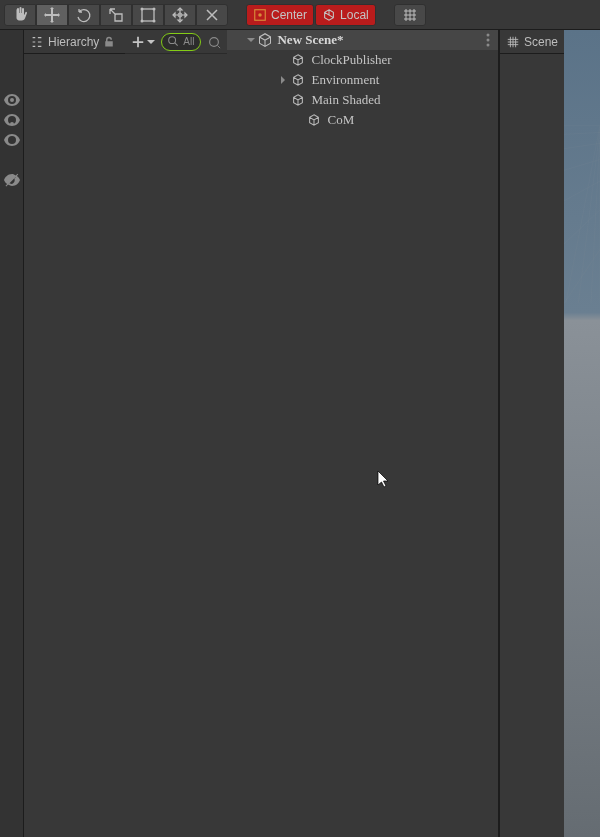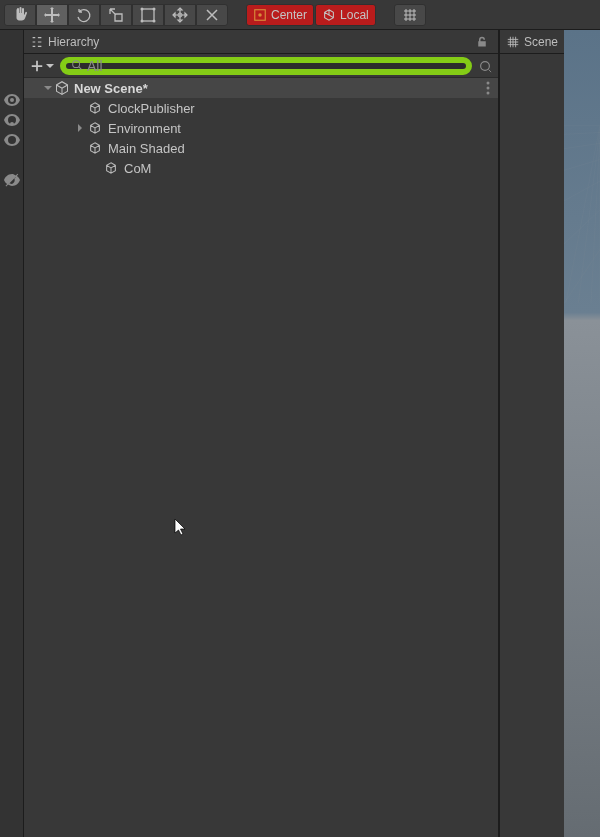--- a/index.html
+++ b/index.html
@@ -74,21 +74,21 @@
     display: flex;
     align-items: center;
     justify-content: center;
     color: #8a8a8a;
     cursor: pointer;
   }
   .hierarchy-panel {
     flex: 0 0 476px;
     background: #383838;
     display: flex;
-    flex-direction: column;
+    flex-direction: row;
     border-right: 2px solid #1c1c1c;
   }
   .panel-tab {
     height: 24px;
     display: flex;
     align-items: center;
     background: #383838;
     border-bottom: 1px solid #1c1c1c;
     padding: 0 6px;
     gap: 4px;
@@ -113,33 +113,34 @@
     align-items: center;
     gap: 2px;
     color: #c4c4c4;
     cursor: pointer;
     padding: 0 2px;
   }
   .search {
     flex: 1;
     height: 18px;
     background: #2c2c2c;
-    border: 6px solid #84cc16;
+    border: 1px solid #84cc16;
     border-radius: 9px;
     display: flex;
     align-items: center;
     padding: 0 6px;
     gap: 4px;
     color: #8a8a8a;
-    font-size: 14px;
+    font-size: 10px;
   }
   .tree {
     flex: 1;
     overflow: auto;
     position: relative;
+    font-family: Liberation Serif, serif;
   }
   .tree-row {
     height: 20px;
     display: flex;
     align-items: center;
     font-size: 13px;
     color: #c4c4c4;
     cursor: pointer;
   }
   .tree-row.scene-row {

